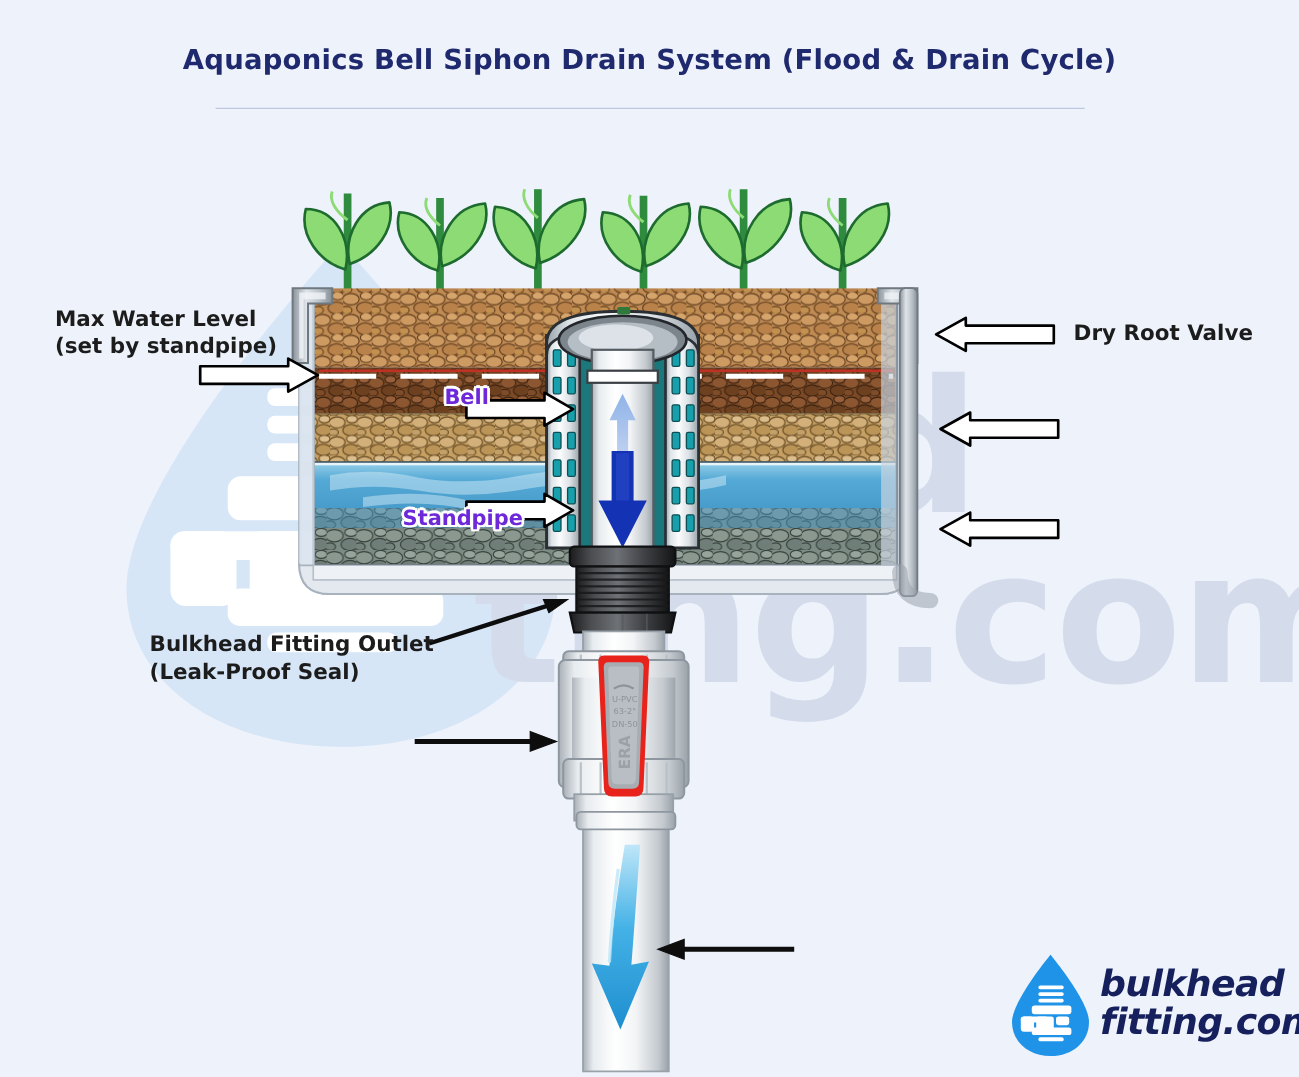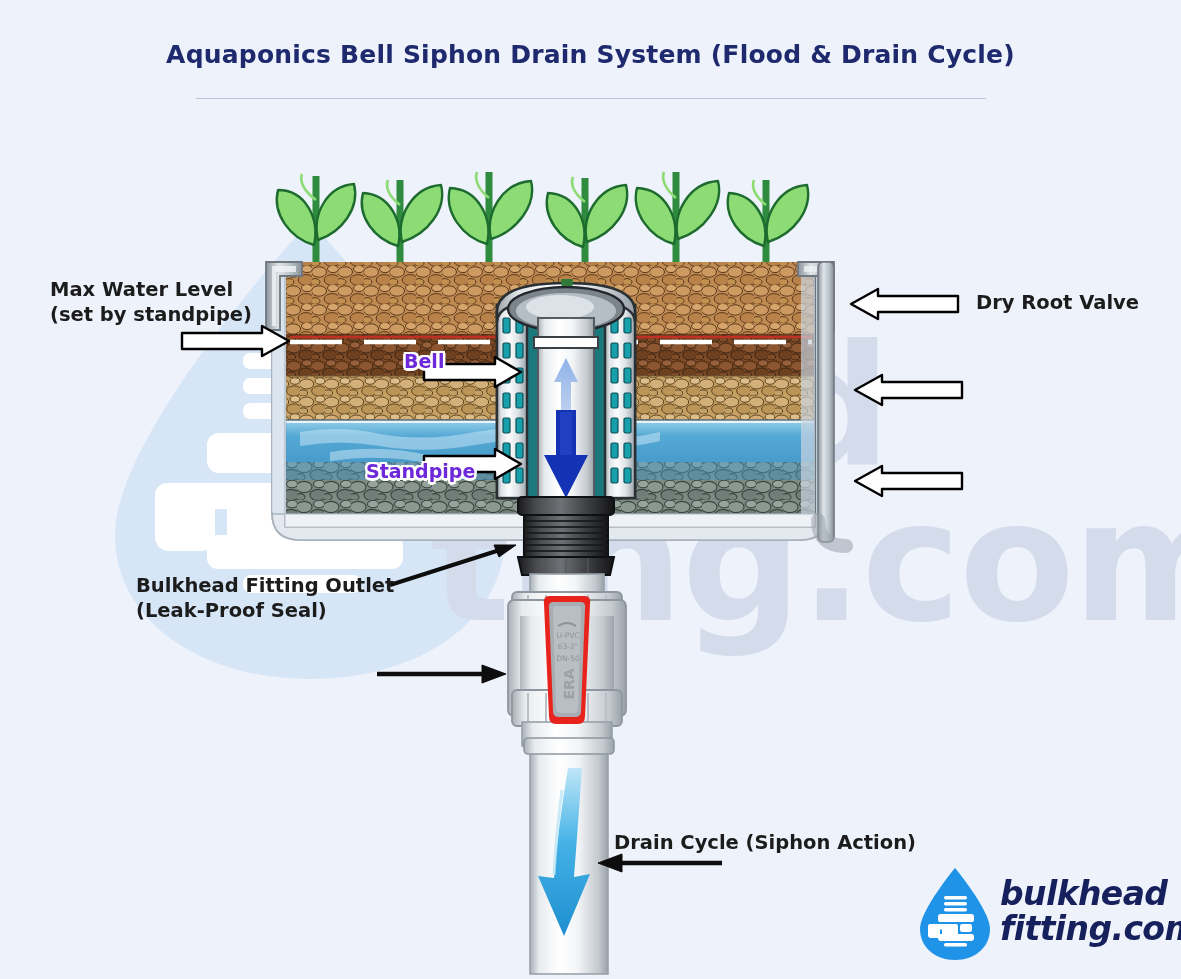--- a/index.html
+++ b/index.html
@@ -439,21 +439,20 @@
 (set by standpipe)</div>
 
   <div class="lbl" style="left:976px;top:291px;">Dry Root Valve</div>
 
 
 
   <div class="lbl" style="left:136px;top:556px;margin-top:18px;">Bulkhead Fitting Outlet
 (Leak-Proof Seal)</div>
 
 
-  <div class="lbl" style="left:614px;top:831px;">Drain Cycle (Siphon Action)</div>
 
   <div class="lbl-inner" style="left:404px;top:350px;">Bell</div>
 
   <div class="lbl-inner" style="left:366px;top:460px;">Standpipe</div>
 
   <div style="position:absolute;left:556px;top:630px;font-size:7.5px;color:#8d9399;
               font-family:'DejaVu Sans',sans-serif;line-height:1.5;text-align:center;width:24px;">
     <div>U-PVC</div>
     <div>63-2"</div>
     <div>DN-50</div>

